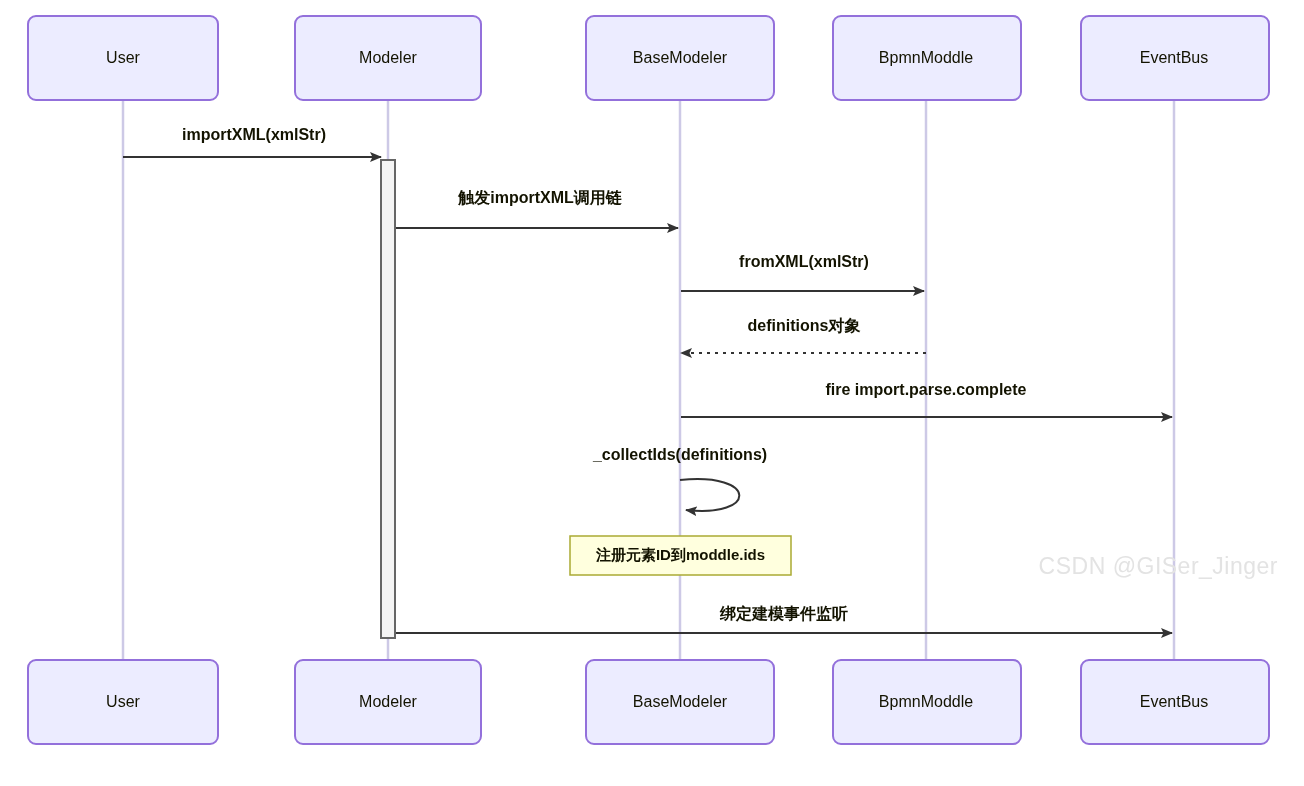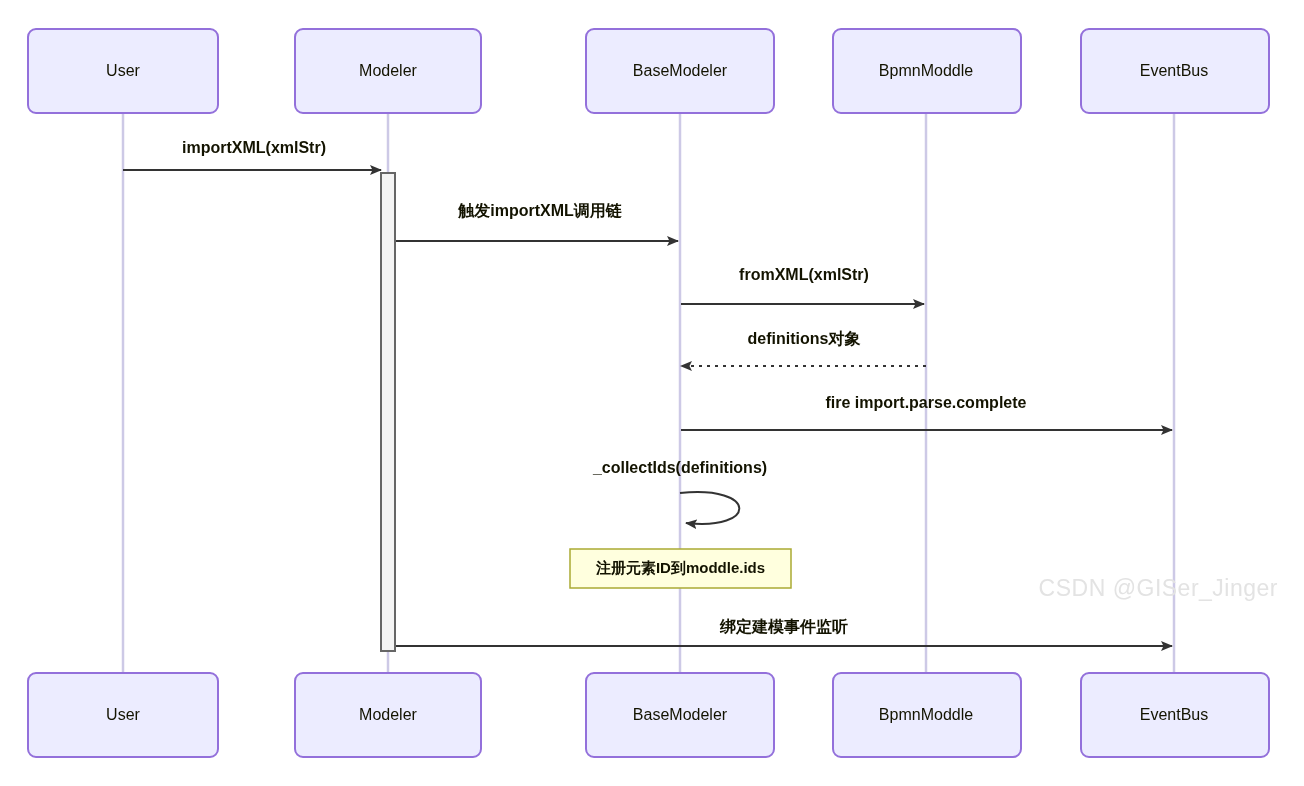--- a/index.html
+++ b/index.html
@@ -13,21 +13,20 @@
     font-family: "Liberation Sans", "DejaVu Sans", sans-serif;
     position: relative;
     overflow: hidden;
   }
   #diagram-root {
     position: absolute;
     top: 0;
     left: 0;
     width: 1304px;
     height: 600px;
-    margin-top: 13px;
   }
   svg.seq {
     display: block;
     width: 1304px;
     height: 786px;
   }
   .actor-box {
     fill: #ECECFF;
     stroke: #9370DB;
     stroke-width: 2;
@@ -77,21 +76,21 @@
     font-family: "Liberation Sans", "DejaVu Sans", sans-serif;
     font-size: 15px;
     font-weight: bold;
     fill: #131300;
     text-anchor: middle;
     dominant-baseline: middle;
   }
   .watermark {
     position: absolute;
     right: 26px;
-    bottom: 11px;
+    bottom: 20px;
     font-family: "Liberation Sans", "DejaVu Sans", sans-serif;
     font-size: 23px;
     color: #E3E3E3;
     letter-spacing: 0.5px;
     white-space: nowrap;
     user-select: none;
   }
 </style>
 </head>
 <body>

